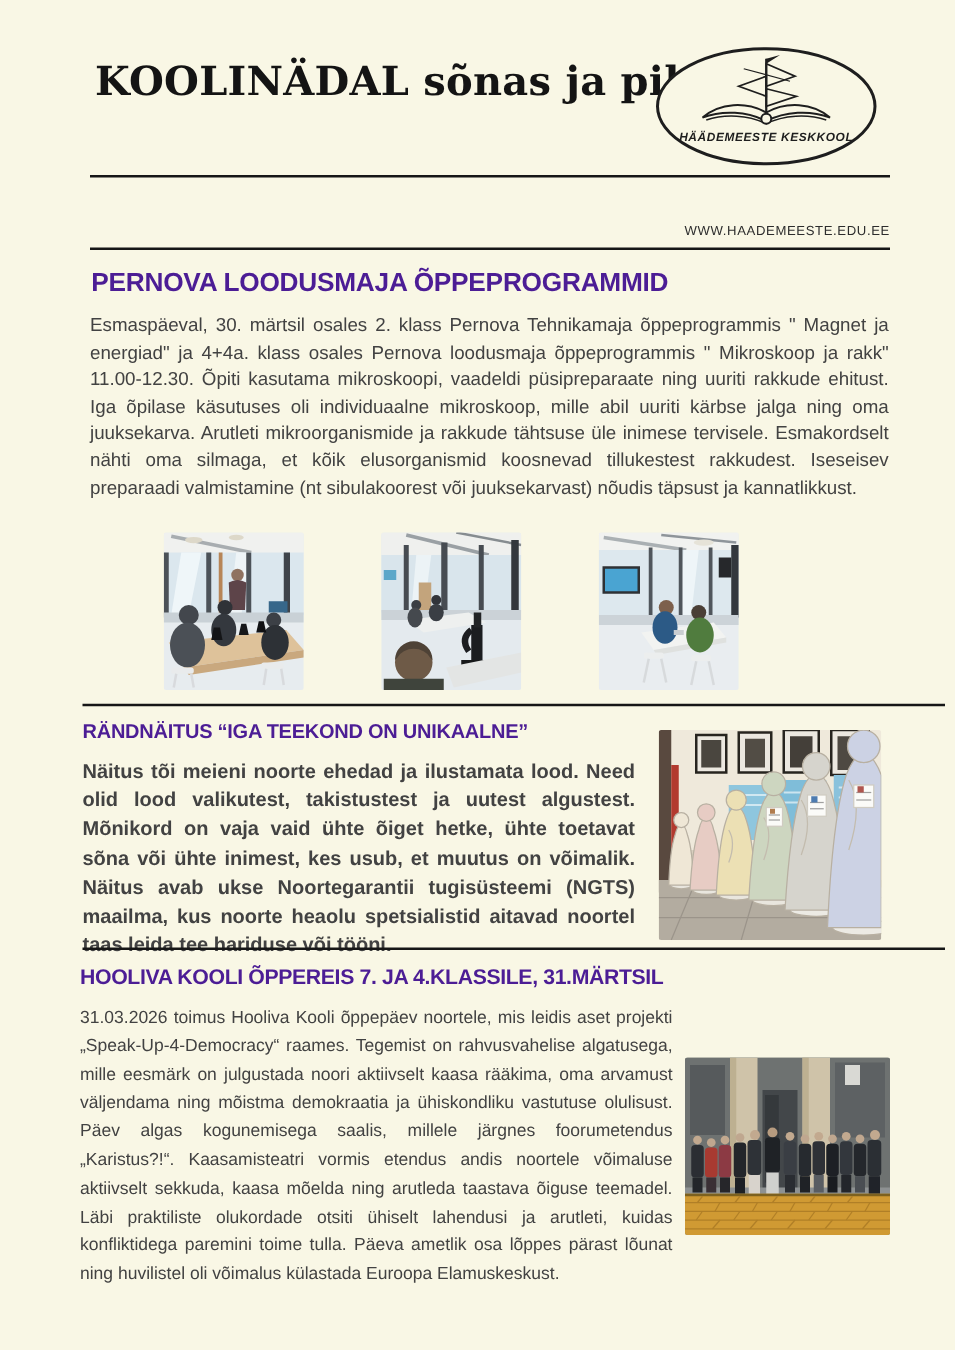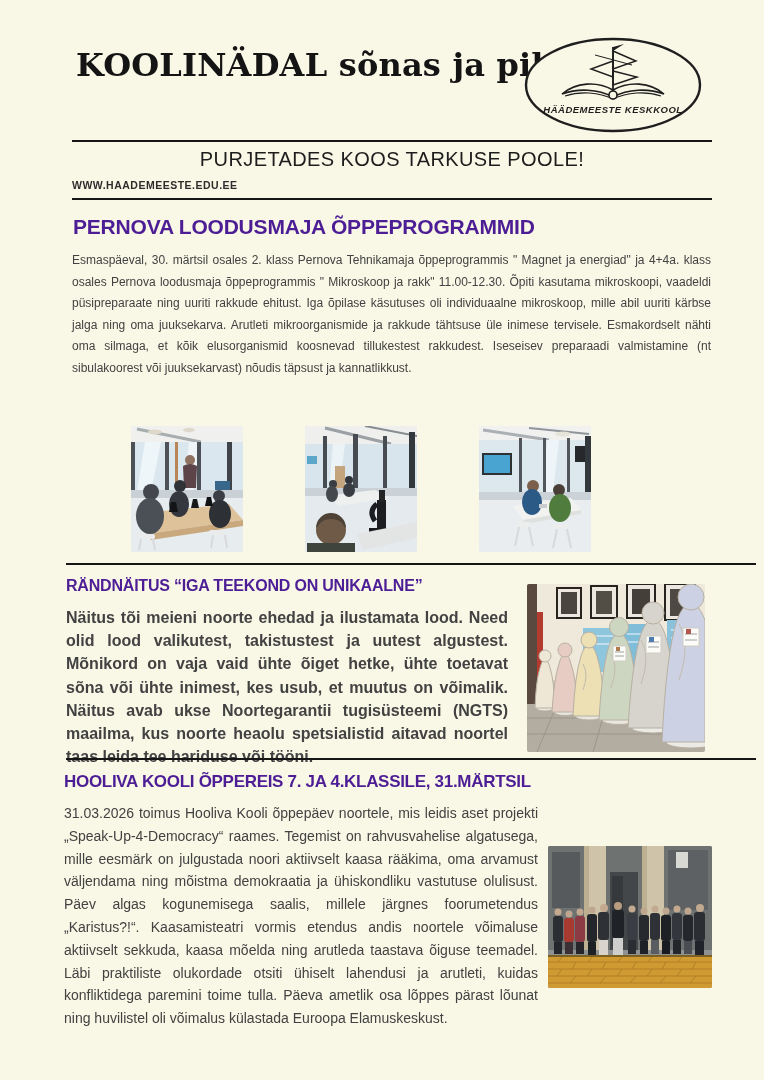--- a/index.html
+++ b/index.html
@@ -22,32 +22,32 @@
   .rule { background:#161616; height:2px; }
   .rule-1 { left:72px; top:140px; width:640px; }
   .rule-2 { left:72px; top:198px; width:640px; }
   .rule-3 { left:66px; top:563px; width:690px; }
   .rule-4 { left:66px; top:758px; width:690px; }
   .motto {
     left:72px; top:148px; width:640px; text-align:center; font-size:20px;
     color:#1d1d1d; letter-spacing:.4px; font-weight:400;
   }
   .website {
-    left:72px; top:179px; width:640px; text-align:left; font-size:10.5px;
-    color:#2c2c2c; letter-spacing:.5px;font-weight:bold;
+    left:72px; top:179px; width:640px; text-align:right; font-size:10.5px;
+    color:#2c2c2c; letter-spacing:.5px;
   }
   .sec-h {
     font-weight:700; color:#4c1d95; white-space:nowrap;
     font-family:"Liberation Sans",sans-serif;
   }
   .h-1 { left:73px; top:215px; font-size:21px; letter-spacing:-.2px; }
   .h-2 { left:66px; top:577px; font-size:16px; letter-spacing:-.2px; }
   .h-3 { left:64px; top:772px; font-size:17px; letter-spacing:-.3px; }
   .body-p { text-align:justify; color:#424242; }
-  .p-1 { left:72px; top:250px; width:639px; font-size:12px; line-height:21.6px; }
+  .p-1 { left:72px; top:250px; width:639px; font-size:15px; line-height:21.6px; }
   .p-2 { left:66px; top:606px; width:442px; font-size:16px;   line-height:23.2px;font-weight:bold; }
   .p-3 { left:64px; top:802px; width:474px; font-size:14px;   line-height:22.8px; }
   .photo-row { left:131px; top:426px; display:flex; gap:62px; }
   .photo { display:block; border-radius:2px; }
   .photo-exh { left:527px; top:584px; }
   .photo-grp { left:548px; top:846px; }
 </style>
 </head>
 <body>
 
@@ -66,21 +66,20 @@
     <line x1="91" y1="11" x2="91" y2="54" stroke="#1e1e1e" stroke-width="1.8"></line>
     <path d="M91 15 L114 25 L91 33 Z" fill="none" stroke="#1e1e1e" stroke-width="1.4"></path>
     <path d="M91 25 L69 33 L91 41 Z" fill="none" stroke="#1e1e1e" stroke-width="1.4"></path>
     <path d="M91 35 L115 41 L91 49 Z" fill="none" stroke="#1e1e1e" stroke-width="1.4"></path>
     <line x1="73" y1="19" x2="110" y2="29" stroke="#1e1e1e" stroke-width="1"></line>
     <path d="M91 11 L102 8 L91 15 Z" fill="#1e1e1e"></path>
     <text x="91" y="77" text-anchor="middle" font-size="9.5" font-style="italic" font-weight="bold" letter-spacing="0.5" fill="#1e1e1e" font-family="Liberation Sans, sans-serif">HÄÄDEMEESTE KESKKOOL</text>
   </svg>
 
   <div class="abs rule rule-1"></div>
-  <div class="abs motto">PURJETADES KOOS TARKUSE POOLE!</div>
   <div class="abs website">WWW.HAADEMEESTE.EDU.EE</div>
   <div class="abs rule rule-2"></div>
 
   <div class="abs sec-h h-1">PERNOVA LOODUSMAJA ÕPPEPROGRAMMID</div>
   <div class="abs body-p p-1">Esmaspäeval, 30. märtsil osales 2. klass Pernova Tehnikamaja õppeprogrammis " Magnet ja energiad" ja 4+4a. klass osales Pernova loodusmaja õppeprogrammis " Mikroskoop ja rakk" 11.00-12.30. Õpiti kasutama mikroskoopi, vaadeldi püsipreparaate ning uuriti rakkude ehitust. Iga õpilase käsutuses oli individuaalne mikroskoop, mille abil uuriti kärbse jalga ning oma juuksekarva. Arutleti mikroorganismide ja rakkude tähtsuse üle inimese tervisele. Esmakordselt nähti oma silmaga, et kõik elusorganismid koosnevad tillukestest rakkudest. Iseseisev preparaadi valmistamine (nt sibulakoorest või juuksekarvast) nõudis täpsust ja kannatlikkust.</div>
 
   <div class="abs photo-row">
 
     <svg class="photo" width="112" height="126" viewBox="0 0 112 126">
       <rect width="112" height="126" fill="#e7ecef"></rect>

